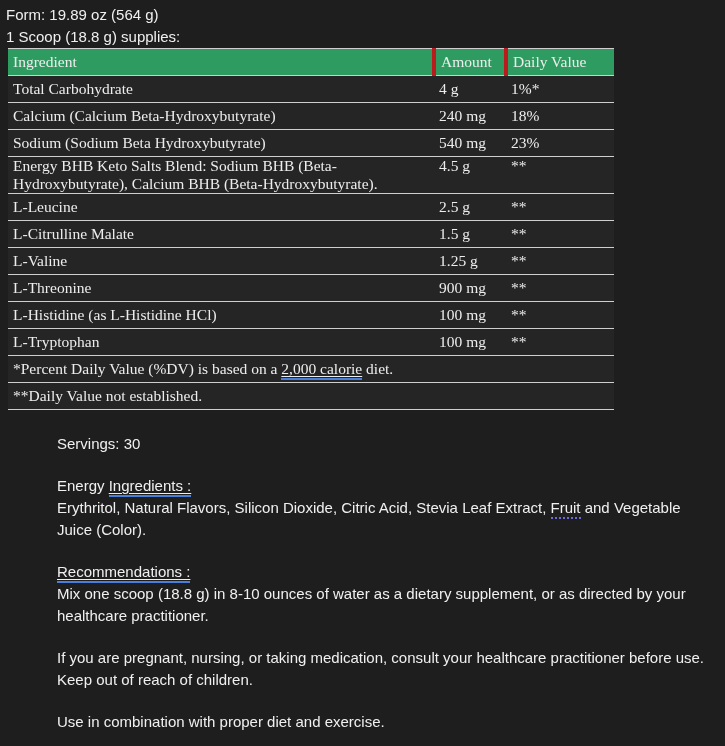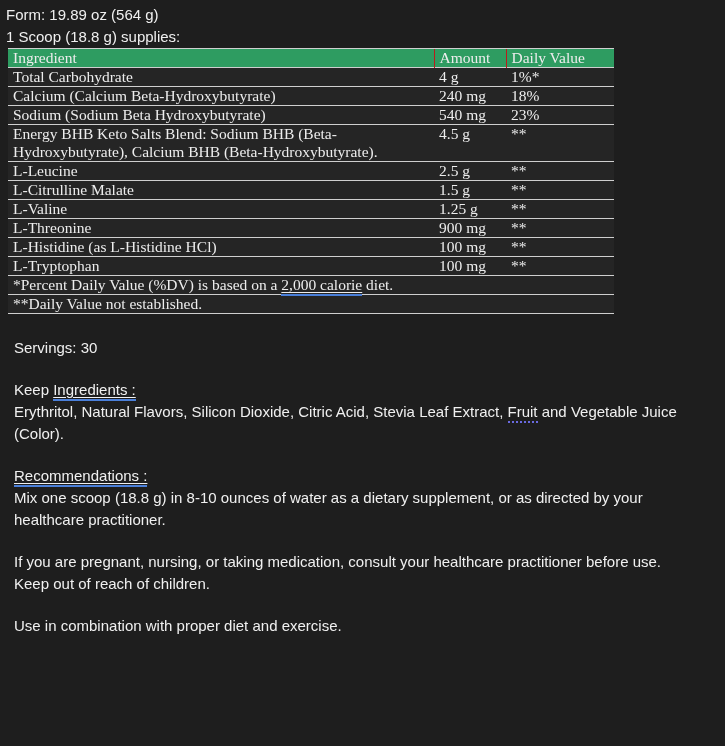--- a/index.html
+++ b/index.html
@@ -27,54 +27,54 @@
     border-collapse:collapse;
     width:606px;
     margin-left:8px;
     font-family:"Liberation Serif",serif;
     font-size:15.5px;
     background:var(--rowbg);
     border-bottom:1px solid var(--line);
   }
   table.facts td, table.facts th{
     padding:0 5px;
-    height:19px;
+    height:27px;
     line-height:18px;
     border-top:1px solid var(--line);
     font-weight:normal;
     text-align:left;
     color:#ededed;
   }
   thead th{
     background:var(--green);
     color:var(--headtext);
     font-weight:bold;
     border-top:1px solid #e8e8e8;
   }
-  th.th-amt, th.th-dv{border-left:1px solid #b91c1c;text-align:center;}
+  th.th-amt, th.th-dv{border-left:4px solid #b91c1c;text-align:center;}
   col.c-amt{width:72px;}
   col.c-dv{width:108px;}
   td.td-amt{text-align:right;padding-right:2px;}
   td.td-dv{text-align:right;padding-right:5px;}
   tr.tall td{vertical-align:top;}
   td.footnote{padding:1px 5px;}
   
   .u-blue{
     text-decoration:underline;
     text-underline-offset:2px;
     border-bottom:2px solid var(--blue);
     padding-bottom:1px;
     text-align:center;
   }
   .u-dotted{
     border-bottom:2px dotted #6a6ae0;
     padding-bottom:1px;
   }
   
-  .details{padding-left:14px;padding-right:12px;line-height:22px;}
+  .details{padding-left:14px;padding-right:12px;line-height:22px;margin-left:43px;}
   .details .block{margin-top:20px;}
   .details .first{margin-top:23px;}
 </style>
 </head>
 <body>
 
 <div class="intro">
   <div>Form: 19.89 oz (564 g)</div>
   <div>1 Scoop (18.8 g) supplies:</div>
 </div>
@@ -151,21 +151,21 @@
     <tr>
       <td class="footnote" colspan="3">**Daily Value not established.</td>
     </tr>
   </tbody>
 </table>
 
 <div class="details">
   <div class="block first">Servings: 30</div>
 
   <div class="block">
-    <div><span>Keep </span><span class="u-blue">Ingredients :</span></div>
+    <div><span>Energy </span><span class="u-blue">Ingredients :</span></div>
     <div><span>Erythritol, Natural Flavors, Silicon Dioxide, Citric Acid, Stevia Leaf Extract, </span><span class="u-dotted">Fruit</span><span> and Vegetable Juice (Color).</span></div>
   </div>
 
   <div class="block">
     <div><span class="u-blue">Recommendations :</span></div>
     <div>Mix one scoop (18.8 g) in 8-10 ounces of water as a dietary supplement, or as directed by your healthcare practitioner.</div>
   </div>
 
   <div class="block">
     <div>If you are pregnant, nursing, or taking medication, consult your healthcare practitioner before use.</div>

